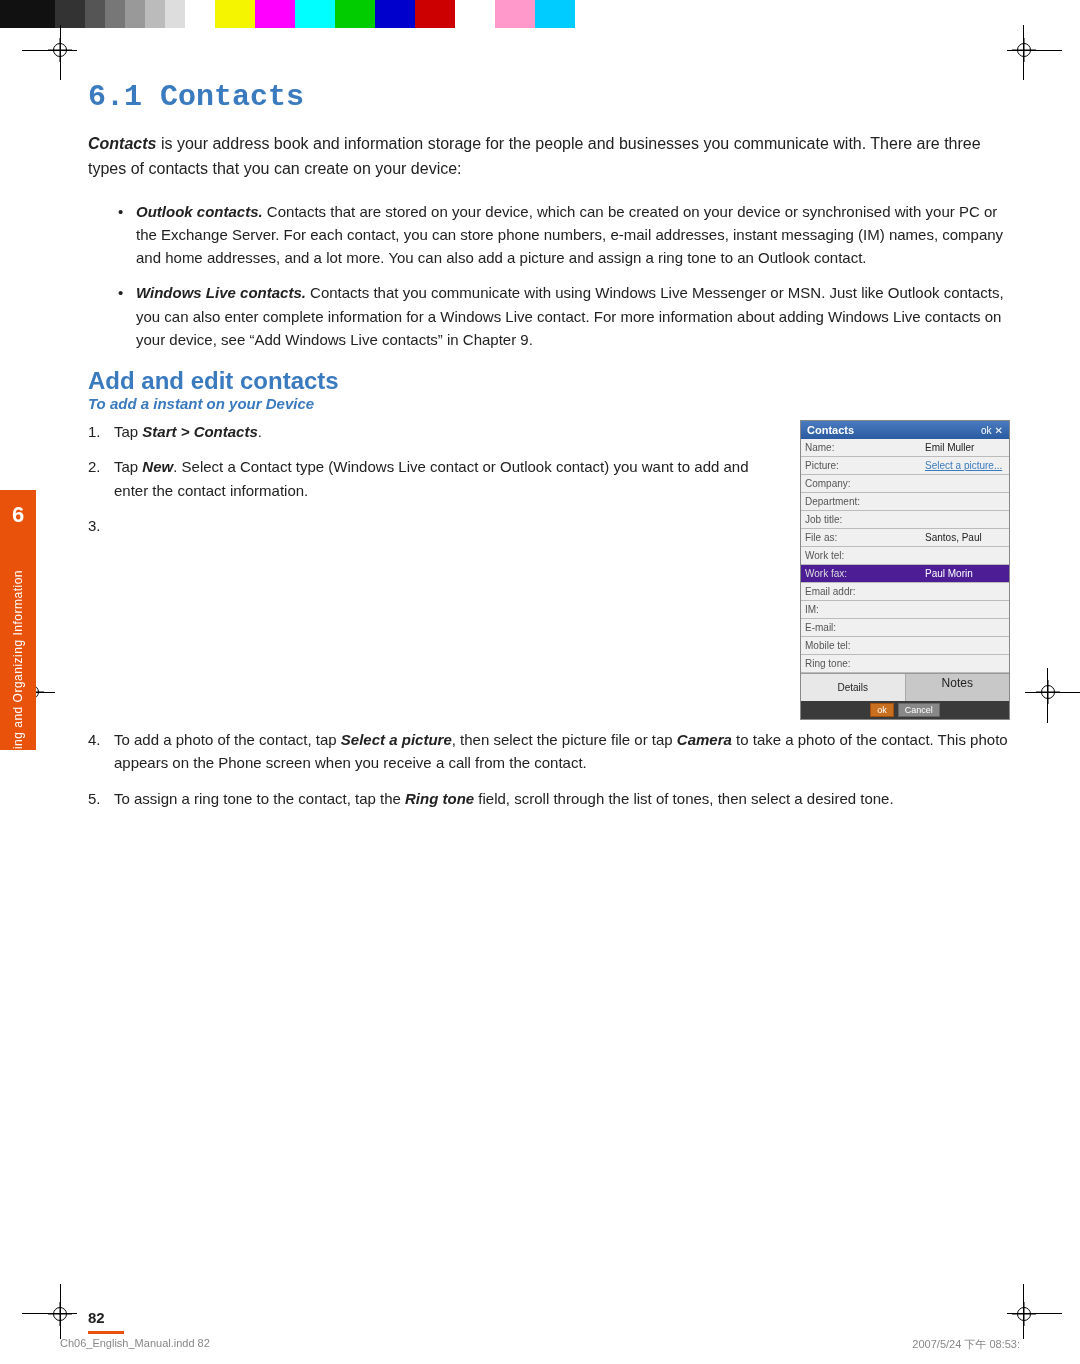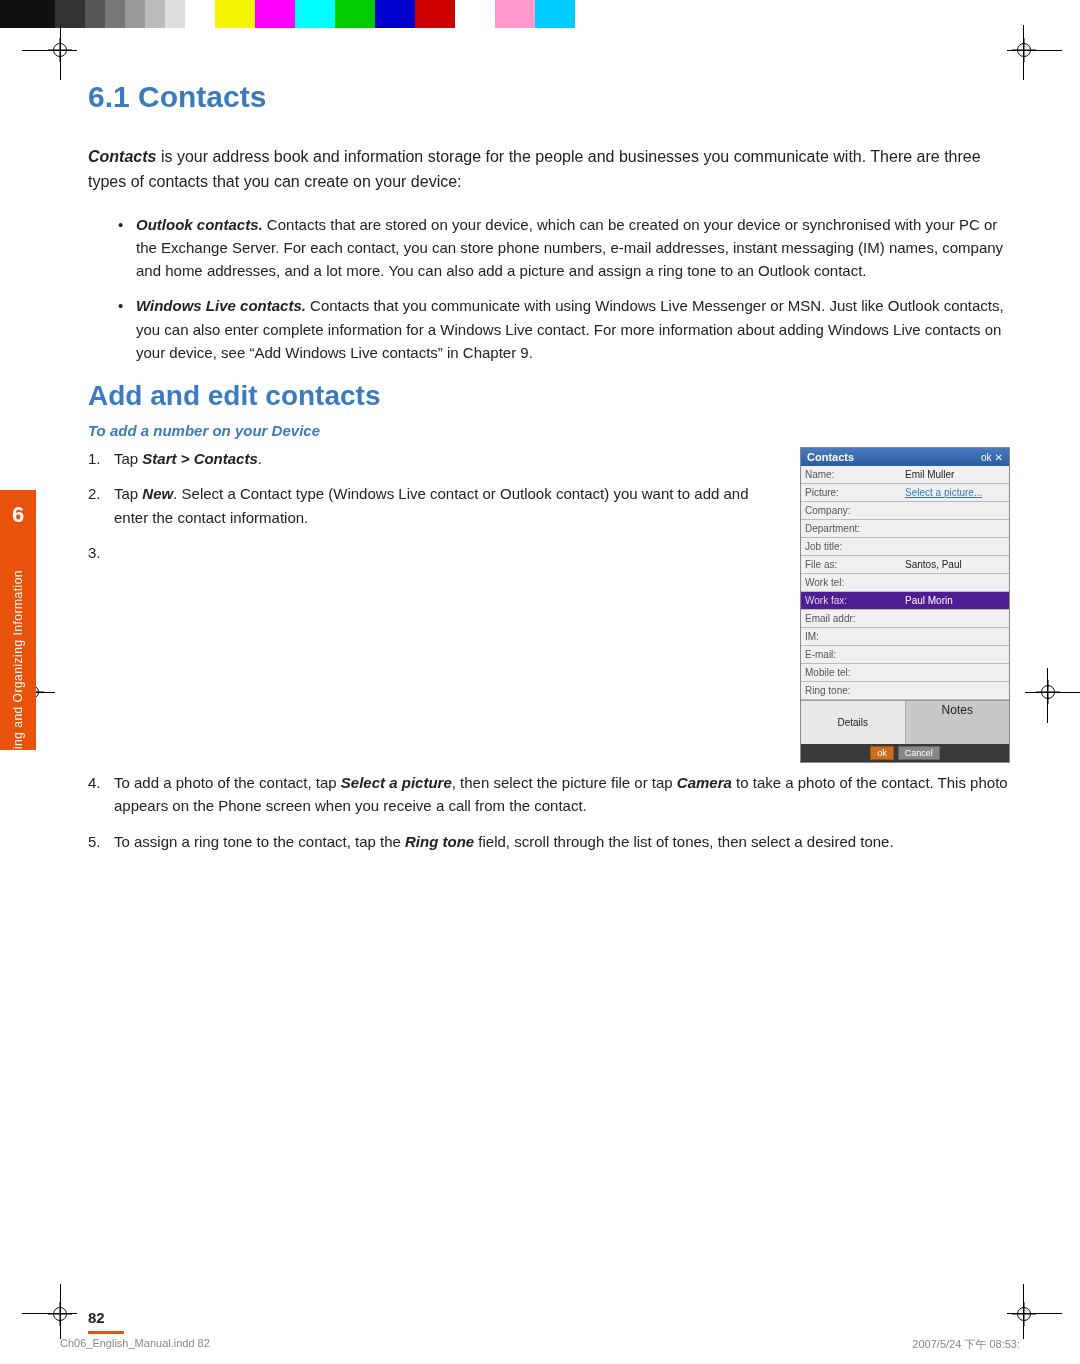--- a/index.html
+++ b/index.html
@@ -70,22 +70,22 @@
       left: 88px;
       right: 60px;
       bottom: 80px;
     }
 
     
     .section-heading {
       font-size: 30px;
       font-weight: bold;
       color: #3a7abf;
-      margin-bottom: 31px;
-      font-family: Liberation Sans, sans-serif;
+      margin-bottom: 18px;
+      font-family: Liberation Mono, monospace;
     }
 
     
     .body-text {
       font-size: 16px;
       line-height: 1.55;
       color: #222;
       margin-bottom: 18px;
     }
 
@@ -109,24 +109,24 @@
       color: #222;
       font-size: 15px;
     }
     .bullet-bold {
       font-weight: bold;
       font-style: italic;
     }
 
     
     .sub-heading {
-      font-size: 28px;
+      font-size: 24px;
       font-weight: bold;
       color: #3a7abf;
-      margin-bottom: 10px;
+      margin-bottom: 0;
       margin-top: 8px;
     }
 
     
     .sub-sub-heading {
       font-size: 15px;
       font-weight: bold;
       color: #3a7abf;
       margin-bottom: 8px;
       font-style: italic;
@@ -187,20 +187,21 @@
     }
     .ss-titlebar-title { font-weight: bold; font-size: 11px; }
     .ss-titlebar-icons { display: flex; gap: 3px; font-size: 10px; }
     .ss-row {
       display: flex;
       align-items: center;
       border-bottom: 1px solid #bbb;
       padding: 2px 4px;
       background: #f0f0f0;
       min-height: 18px;
+      gap: 20px;
     }
     .ss-row.highlight {
       background: #4c1d95;
     }
     .ss-label {
       color: #555;
       font-size: 10px;
       min-width: 60px;
       flex-shrink: 0;
     }
@@ -390,21 +391,21 @@
       <span> Contacts that are stored on your device, which can be created on your device or synchronised with your PC or the Exchange Server. For each contact, you can store phone numbers, e-mail addresses, instant messaging (IM) names, company and home addresses, and a lot more. You can also add a picture and assign a ring tone to an Outlook contact.</span>
     </div>
     <div class="bullet-item">
       <span class="bullet-bold">Windows Live contacts.</span>
       <span> Contacts that you communicate with using Windows Live Messenger or MSN. Just like Outlook contacts, you can also enter complete information for a Windows Live contact. For more information about adding Windows Live contacts on your device, see “Add Windows Live contacts” in Chapter 9.</span>
     </div>
   </div>
 
   <h2 class="sub-heading">Add and edit contacts</h2>
 
-  <p class="sub-sub-heading">To add a number on your Device</p>
+  <p class="sub-sub-heading">To add a instant on your Device</p>
 
   <div class="two-col">
     <div class="steps-col">
       <ol class="numbered-list">
         <li class="numbered-item">
           <span class="num">1.</span>
           <span>Tap <span style="font-weight:bold;font-style:italic;">Start &gt; Contacts</span>.</span>
         </li>
         <li class="numbered-item">
           <span class="num">2.</span>
@@ -473,21 +474,21 @@
         <div class="ss-row">
           <span class="ss-label">Mobile tel:</span>
           <span class="ss-value"></span>
         </div>
         <div class="ss-row">
           <span class="ss-label">Ring tone:</span>
           <span class="ss-value"></span>
         </div>
 
         <div style="display:flex;background:#d0d0d0;border-top:1px solid #999;">
-          <div style="flex:1;text-align:center;padding:16px 0;font-size:10px;background:#e8e8e8;border-right:1px solid #aaa;">Details</div>
+          <div style="flex:1;text-align:center;padding:8px 0;font-size:10px;background:#e8e8e8;border-right:1px solid #aaa;">Details</div>
           <div style="flex:1;text-align:center;padding:2px 0;font-size:12px;background:#c8c8c8;">Notes</div>
         </div>
 
         <div class="ss-bottom-bar">
           <div class="ss-btn orange">ok</div>
           <div class="ss-btn">Cancel</div>
         </div>
       </div>
     </div>
   </div>

